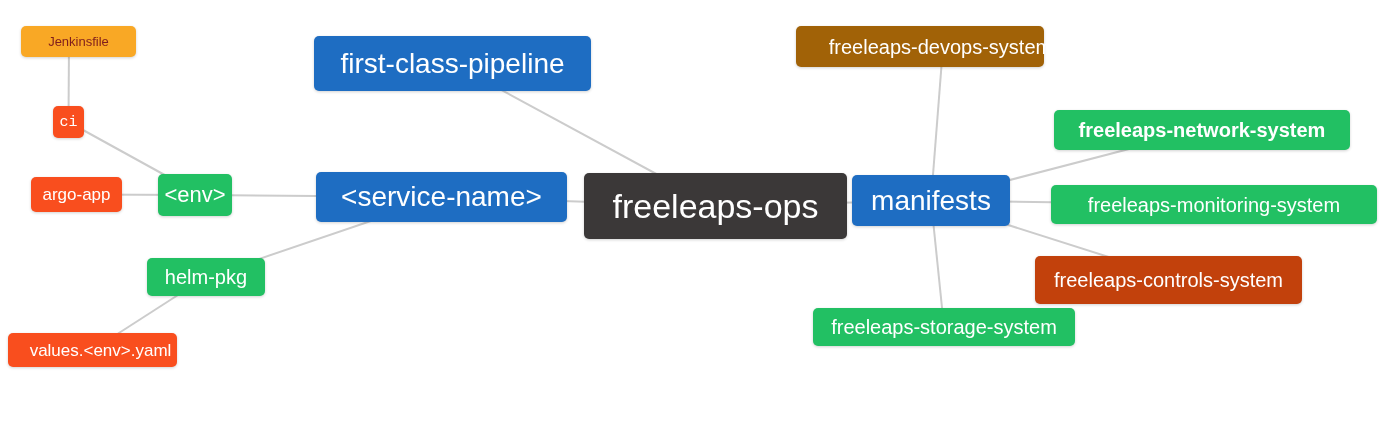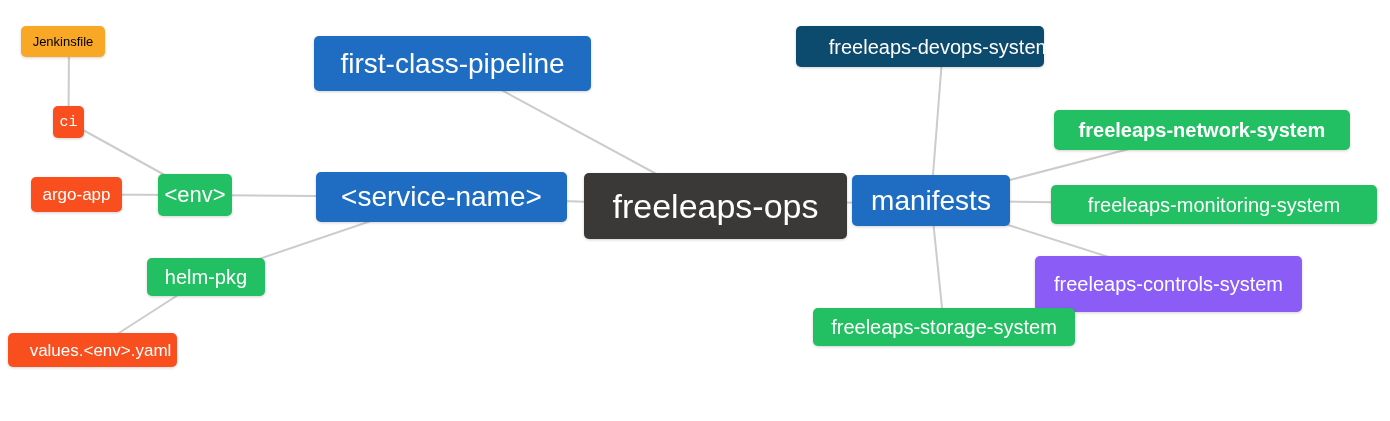--- a/index.html
+++ b/index.html
@@ -41,21 +41,21 @@
       <line x1="92.5" y1="350" x2="206" y2="277" stroke="#cccccc" stroke-width="2"></line>
       <line x1="452.5" y1="63.5" x2="715.5" y2="206" stroke="#cccccc" stroke-width="2"></line>
       <line x1="441.5" y1="197" x2="715.5" y2="206" stroke="#cccccc" stroke-width="2"></line>
       <line x1="715.5" y1="206" x2="931" y2="200.5" stroke="#cccccc" stroke-width="2"></line>
       <line x1="931" y1="200.5" x2="943" y2="46.5" stroke="#cccccc" stroke-width="2"></line>
       <line x1="931" y1="200.5" x2="1202" y2="130" stroke="#cccccc" stroke-width="2"></line>
       <line x1="931" y1="200.5" x2="1214" y2="204.5" stroke="#cccccc" stroke-width="2"></line>
       <line x1="931" y1="200.5" x2="1168.5" y2="276" stroke="#cccccc" stroke-width="2"></line>
       <line x1="931" y1="200.5" x2="944" y2="327" stroke="#cccccc" stroke-width="2"></line>
     </svg>
-<div class="node" style="left: 21px; top: 26px; width: 84px; height: 31px; font-size: 13px; background: rgb(249, 168, 37); color: #000000;">
+<div class="node" style="left: 21px; top: 26px; width: 115px; height: 31px; font-size: 13px; background: rgb(249, 168, 37); color: #7f1d1d;">
       <span>Jenkinsfile</span>
     </div>
     <div class="node" style="left: 53px; top: 106px; width: 31px; height: 32px; font-size: 15px; background: rgb(249, 78, 30); color: rgb(255, 255, 255); font-family: Liberation Mono, monospace;">
       <span>ci</span>
     </div>
     <div class="node" style="left: 31px; top: 177px; width: 91px; height: 35px; font-size: 17px; background: rgb(249, 78, 30); color: rgb(255, 255, 255);">
       <span>argo-app</span>
     </div>
     <div class="node" style="left: 158px; top: 174px; width: 74px; height: 42px; font-size: 22px; background: rgb(34, 192, 99); color: rgb(255, 255, 255);">
       <span>&lt;env&gt;</span>
@@ -71,28 +71,28 @@
     </div>
     <div class="node" style="left: 316px; top: 172px; width: 251px; height: 50px; font-size: 28px; background: rgb(30, 109, 194); color: rgb(255, 255, 255);">
       <span>&lt;service-name&gt;</span>
     </div>
     <div class="node" style="left: 584px; top: 173px; width: 263px; height: 66px; font-size: 34px; background: rgb(59, 56, 56); color: rgb(255, 255, 255);">
       <span>freeleaps-ops</span>
     </div>
     <div class="node" style="left: 852px; top: 175px; width: 158px; height: 51px; font-size: 28px; background: rgb(30, 109, 194); color: rgb(255, 255, 255);">
       <span>manifests</span>
     </div>
-    <div class="node" style="left: 796px; top: 26px; width: 248px; height: 41px; font-size: 20px; background: #0c4a6e; color: rgb(255, 255, 255); padding-left: 41px;">
+    <div class="node" style="left: 796px; top: 26px; width: 248px; height: 41px; font-size: 20px; background: #a16207; color: rgb(255, 255, 255); padding-left: 41px;">
       <span>freeleaps-devops-system</span>
     </div>
     <div class="node" style="left: 1054px; top: 110px; width: 296px; height: 40px; font-size: 20px; background: rgb(34, 192, 99); color: rgb(255, 255, 255); font-weight: bold;">
       <span>freeleaps-network-system</span>
     </div>
     <div class="node" style="left: 1051px; top: 185px; width: 326px; height: 39px; font-size: 20px; background: rgb(34, 192, 99); color: rgb(255, 255, 255);">
       <span>freeleaps-monitoring-system</span>
     </div>
-    <div class="node" style="left: 1035px; top: 256px; width: 267px; height: 56px; font-size: 20px; background: #8b5cf6; color: rgb(255, 255, 255);">
+    <div class="node" style="left: 1035px; top: 256px; width: 267px; height: 48px; font-size: 20px; background: #c2410c; color: rgb(255, 255, 255);">
       <span>freeleaps-controls-system</span>
     </div>
     <div class="node" style="left: 813px; top: 308px; width: 262px; height: 38px; font-size: 20px; background: rgb(34, 192, 99); color: rgb(255, 255, 255);">
       <span>freeleaps-storage-system</span>
     </div>
   </div>
 
 </body></html>

